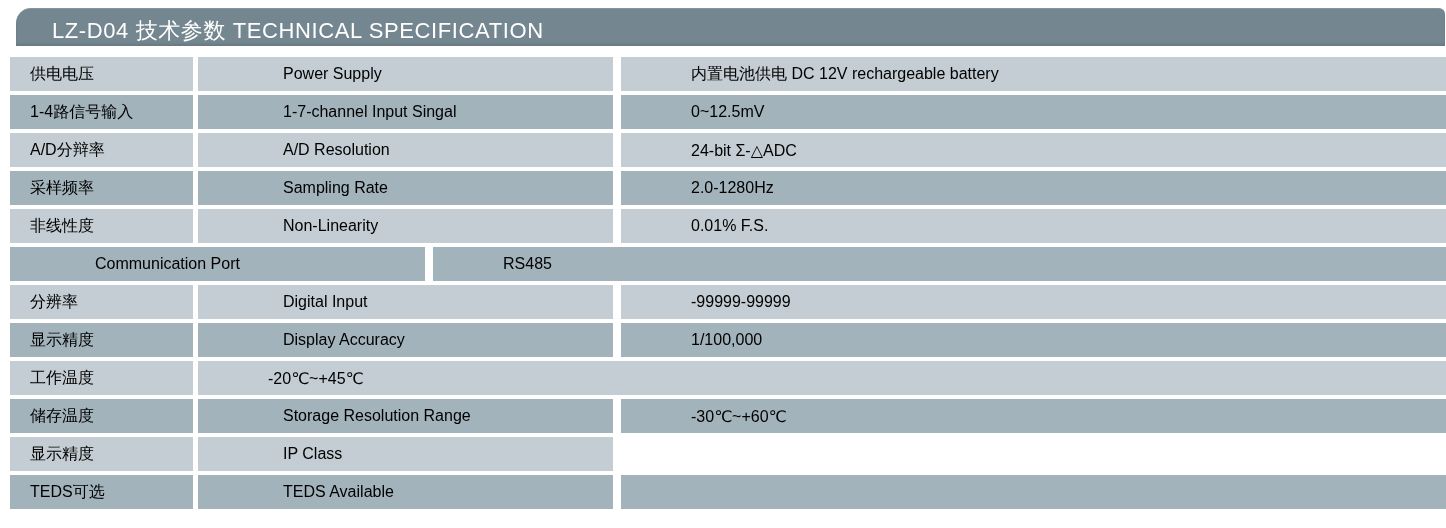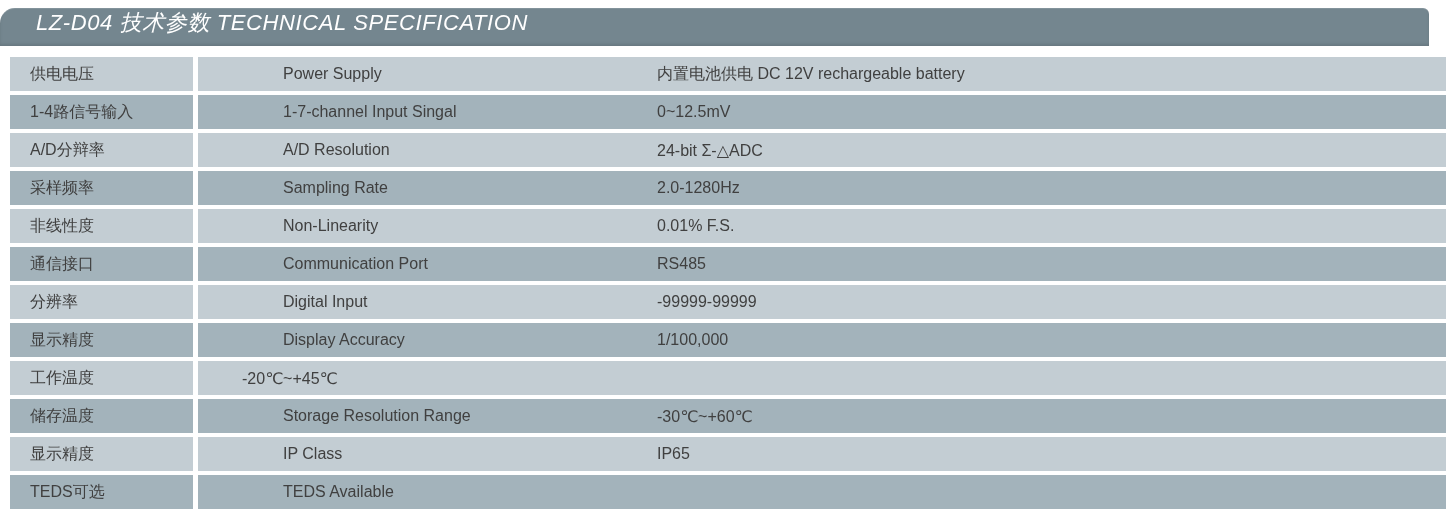--- a/index.html
+++ b/index.html
@@ -9,30 +9,29 @@
   }
   body {
     width: 1446px;
     height: 528px;
     overflow: hidden;
     font-family: "Liberation Sans", "DejaVu Sans", sans-serif;
     position: relative;
   }
   .header-bar {
     position: absolute;
-    left: 0;
+    left: 16px;
     top: 8px;
     width: 1429px;
     height: 38px;
     background: #74868F;
     border-radius: 15px 6px 0 0;
     box-shadow: inset 0 -2px 3px rgba(0,0,0,0.10), inset 0 1px 0 rgba(255,255,255,0.12);
     display: flex;
-    align-items: flex-start;
-    font-style: italic;
+    align-items: flex-end;
   }
   .header-bar .title {
     color: #ffffff;
     font-size: 22px;
     font-weight: 400;
     letter-spacing: 0.6px;
     padding-left: 36px;
     white-space: nowrap;
   }
   .spec-table {
@@ -43,27 +42,27 @@
   }
   .row {
     display: flex;
     height: 34px;
     margin-bottom: 4px;
   }
   .cell {
     display: flex;
     align-items: center;
     font-size: 16px;
-    color: #404040;
+    color: #000000;
     white-space: nowrap;
     overflow: hidden;
   }
   .c1 { width: 183px; margin-right: 5px; padding-left: 20px; box-sizing: border-box; }
-  .c2 { width: 415px; margin-right: 0; padding-left: 85px; box-sizing: border-box; }
-  .c3 { flex: 1; padding-left: 44px; box-sizing: border-box; }
+  .c2 { width: 415px; margin-right: 8px; padding-left: 85px; box-sizing: border-box; }
+  .c3 { flex: 1; padding-left: 70px; box-sizing: border-box; }
   .row.light .cell { background: #C3CDD3; }
   .row.dark  .cell { background: #A3B3BB; }
 </style>
 </head>
 <body>
 
 <div class="header-bar">
   <span class="title">LZ-D04 技术参数 TECHNICAL SPECIFICATION</span>
 </div>
 
@@ -87,21 +86,20 @@
     <div class="cell c1">采样频率</div>
     <div class="cell c2">Sampling Rate</div>
     <div class="cell c3">2.0-1280Hz</div>
   </div>
     <div class="row light">
     <div class="cell c1">非线性度</div>
     <div class="cell c2">Non-Linearity</div>
     <div class="cell c3">0.01% F.S.</div>
   </div>
     <div class="row dark">
-    <div class="cell c1">通信接口</div>
     <div class="cell c2">Communication Port</div>
     <div class="cell c3">RS485</div>
   </div>
     <div class="row light">
     <div class="cell c1">分辨率</div>
     <div class="cell c2">Digital Input</div>
     <div class="cell c3">-99999-99999</div>
   </div>
     <div class="row dark">
     <div class="cell c1">显示精度</div>
@@ -113,20 +111,19 @@
     <div class="cell c3">-20℃~+45℃</div>
   </div>
     <div class="row dark">
     <div class="cell c1">储存温度</div>
     <div class="cell c2">Storage Resolution Range</div>
     <div class="cell c3">-30℃~+60℃</div>
   </div>
     <div class="row light">
     <div class="cell c1">显示精度</div>
     <div class="cell c2">IP Class</div>
-    <div class="cell c3">IP65</div>
   </div>
     <div class="row dark">
     <div class="cell c1">TEDS可选</div>
     <div class="cell c2">TEDS Available</div>
     <div class="cell c3"></div>
   </div>
   </div>
 
 </body></html>

